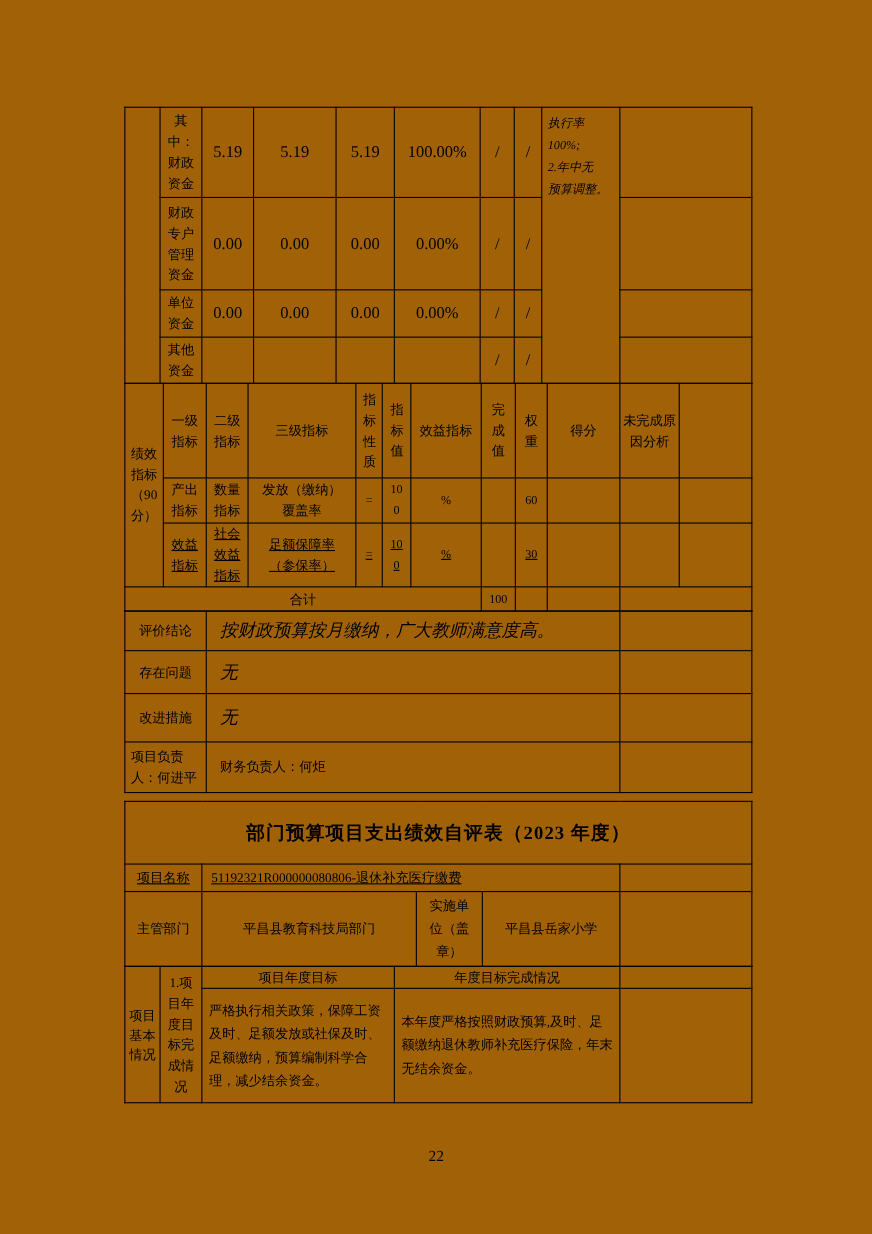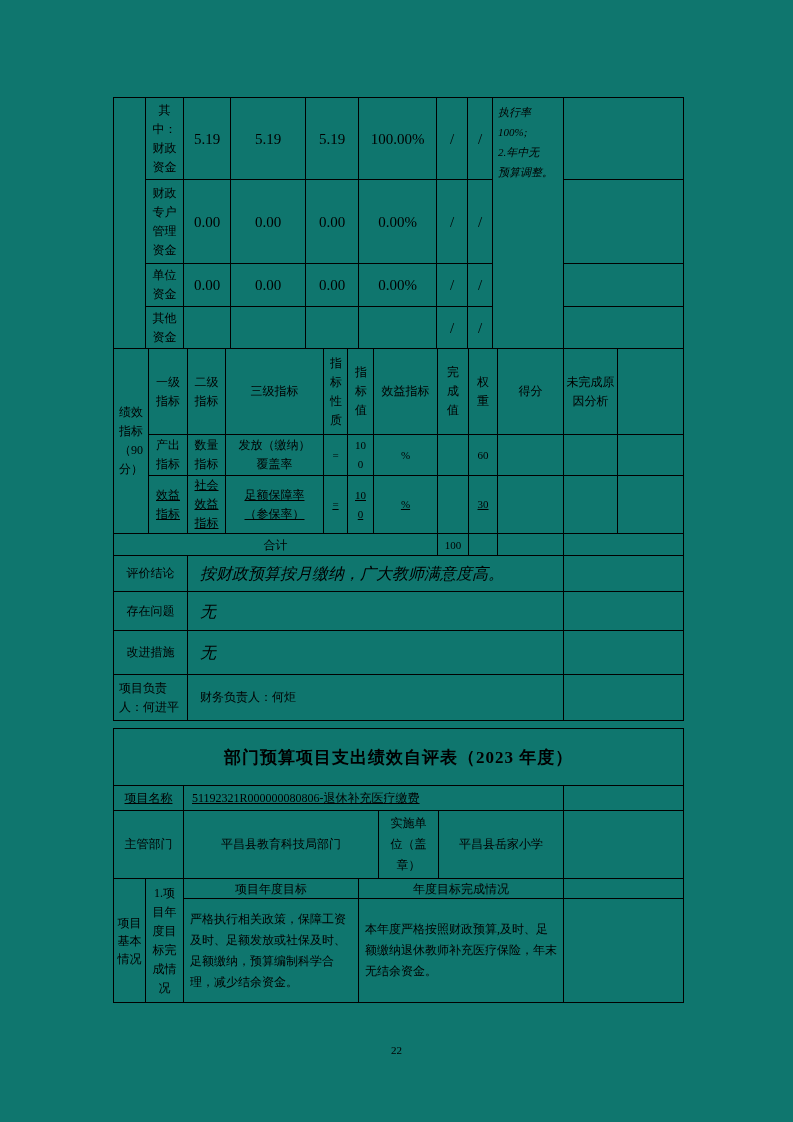--- a/index.html
+++ b/index.html
@@ -1,18 +1,18 @@
 <!DOCTYPE html>
 <html><head>
 <meta charset="utf-8">
 <style>
   html,body { margin:0; padding:0; background:#888; }
   .page {
     position:relative; width:793px; height:1122px; margin:0 auto;
-    background:#0f766e; overflow:hidden;
+    background:#a16207; overflow:hidden;
     font-family:"Liberation Serif","DejaVu Serif",serif;
     color:#000;
   }
   .tbl-wrap { position:absolute; left:113px; }
   .t1 { top:97px; }
   .t2 { top:728px; }
   table { border-collapse:collapse; table-layout:fixed; width:570px; }
   .stack { margin-top:-1px; }
   td {
     border:1px solid #000; padding:1px 2px;
@@ -53,21 +53,21 @@
   .r-pname { height:25px;text-decoration:underline; }
   td.pname-val { text-align:left; padding:1px 4px 1px 8px; font-size:12px; }
   .r-dept { height:63px; }
   td.impl-label { padding:2px 9px; line-height:21px; }
   .r-bh { height:20px; } .r-bc { height:104px; }
   .r-bh td { padding:0; line-height:18px; }
   td.goal-text, td.comp-text { text-align:left; padding:4px 6px; line-height:21px; }
   td.basic-c1 { padding:0 3px; line-height:19px; }
   .page-number {
     position:absolute; top:1044px; left:0; width:793px;
-    text-align:center; font-size:11px;font-family:Liberation Serif, serif;
+    text-align:center; font-size:14px;font-family:Liberation Serif, serif;
   }
 </style>
 </head>
 <body>
 
 <div class="page">
 
   <div class="tbl-wrap t1">
 
     <table>

